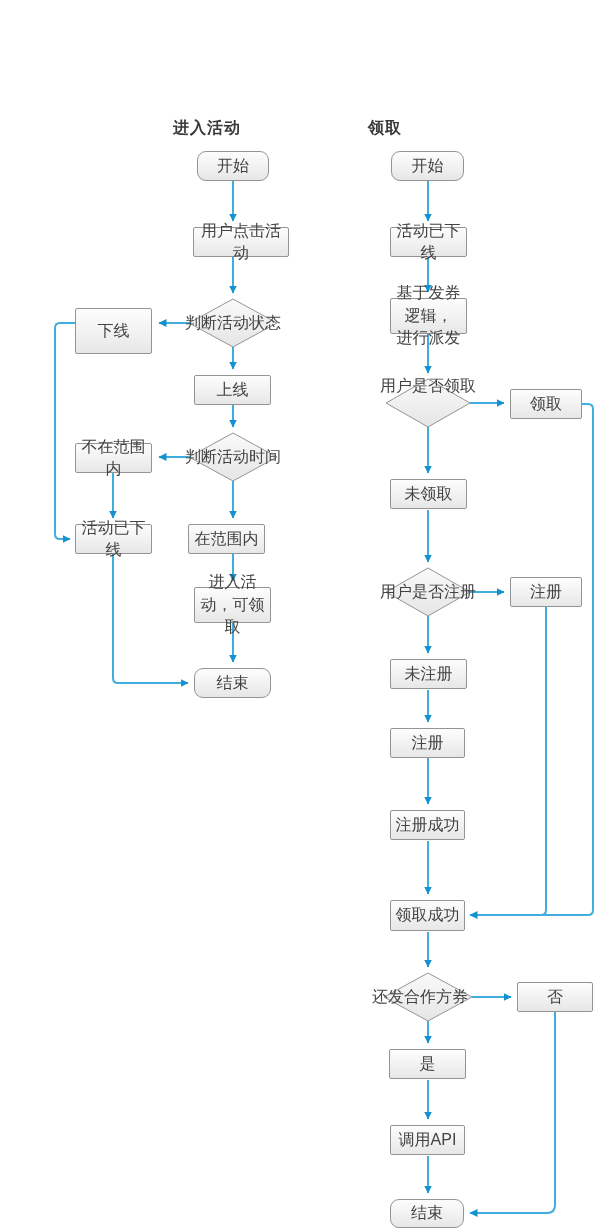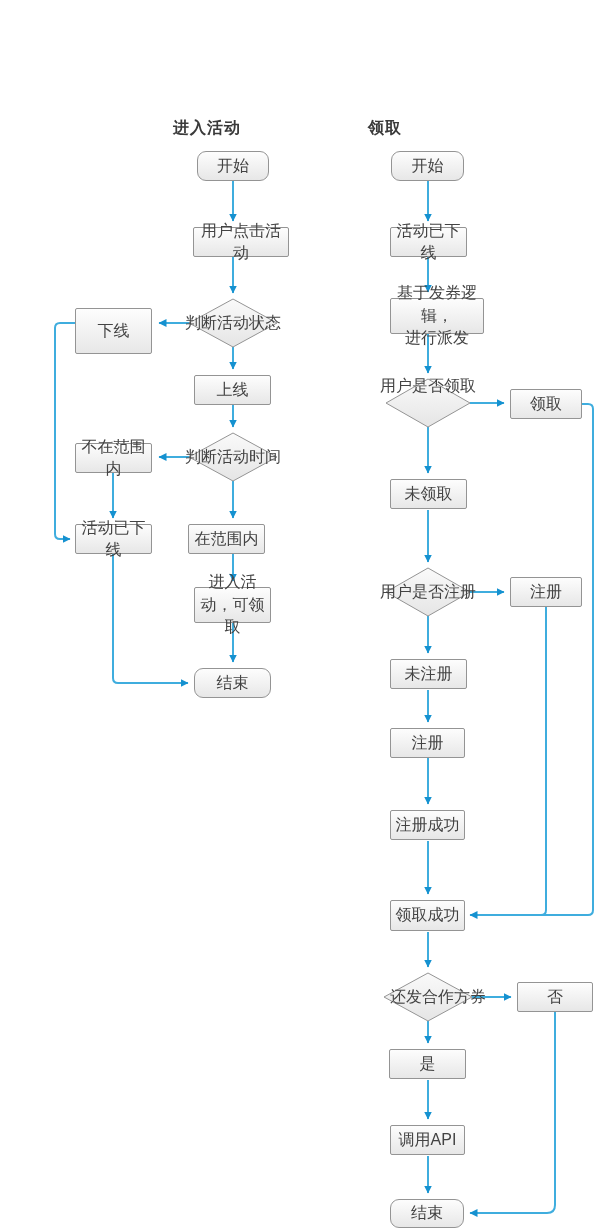--- a/index.html
+++ b/index.html
@@ -107,30 +107,30 @@
   <div class="node dlabel" style="left:189px;top:445px;width:88px;height:24px">判断活动时间</div>
   <div class="node" style="left:75px;top:443px;width:77px;height:30px">不在范围内</div>
   <div class="node" style="left:75px;top:524px;width:77px;height:30px">活动已下线</div>
   <div class="node" style="left:188px;top:524px;width:77px;height:30px">在范围内</div>
   <div class="node" style="left:194px;top:587px;width:77px;height:36px">进入活动，可领
 取</div>
   <div class="node rounded" style="left:194px;top:668px;width:77px;height:30px">结束</div>
 
   <div class="node rounded" style="left:391px;top:151px;width:73px;height:30px">开始</div>
   <div class="node" style="left:390px;top:227px;width:77px;height:30px">活动已下线</div>
-  <div class="node" style="left:390px;top:298px;width:94px;height:36px">基于发券逻辑，
+  <div class="node" style="left:390px;top:298px;width:77px;height:36px">基于发券逻辑，
 进行派发</div>
   <div class="node dlabel" style="left:386px;top:374px;width:84px;height:24px">用户是否领取</div>
   <div class="node" style="left:510px;top:389px;width:72px;height:30px">领取</div>
   <div class="node" style="left:390px;top:479px;width:77px;height:30px">未领取</div>
   <div class="node dlabel" style="left:386px;top:580px;width:84px;height:24px">用户是否注册</div>
   <div class="node" style="left:510px;top:577px;width:72px;height:30px">注册</div>
   <div class="node" style="left:390px;top:659px;width:77px;height:30px">未注册</div>
   <div class="node" style="left:390px;top:728px;width:75px;height:30px">注册</div>
   <div class="node" style="left:390px;top:810px;width:75px;height:30px">注册成功</div>
   <div class="node" style="left:390px;top:900px;width:75px;height:31px">领取成功</div>
-  <div class="node dlabel" style="left:395px;top:985px;width:86px;height:24px">还发合作方券</div>
+  <div class="node dlabel" style="left:377px;top:985px;width:86px;height:24px">还发合作方券</div>
   <div class="node" style="left:517px;top:982px;width:76px;height:30px">否</div>
   <div class="node" style="left:389px;top:1049px;width:77px;height:30px">是</div>
   <div class="node" style="left:390px;top:1125px;width:75px;height:30px">调用API</div>
   <div class="node rounded" style="left:390px;top:1199px;width:74px;height:29px">结束</div>
 
 </div>
 
 </body></html>

